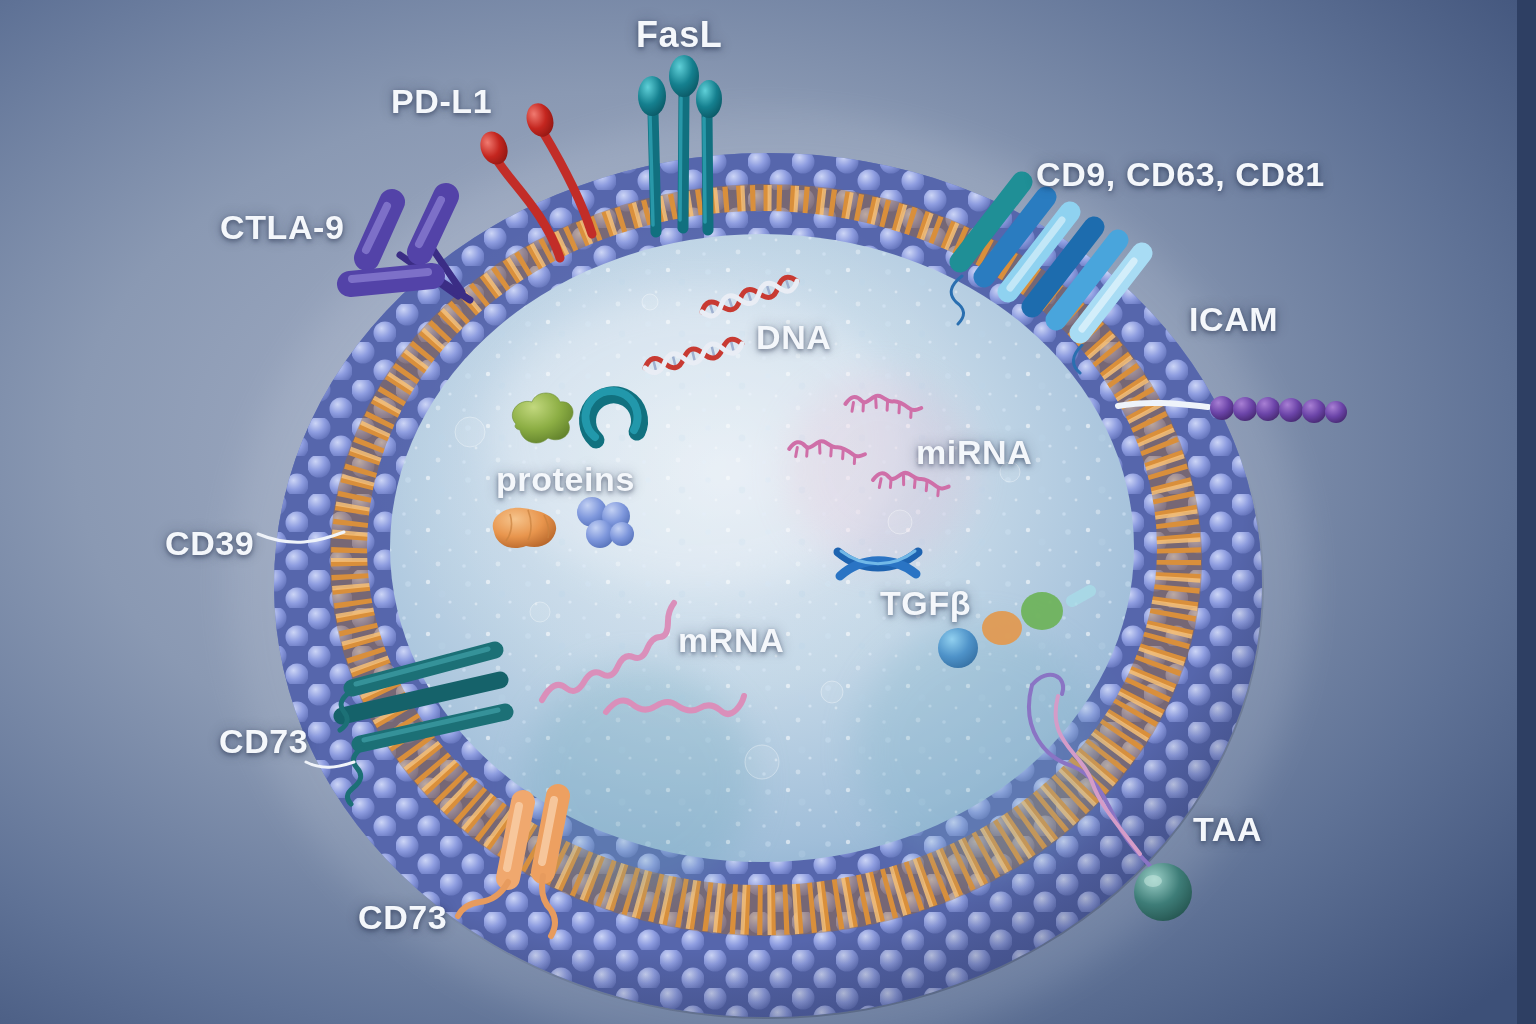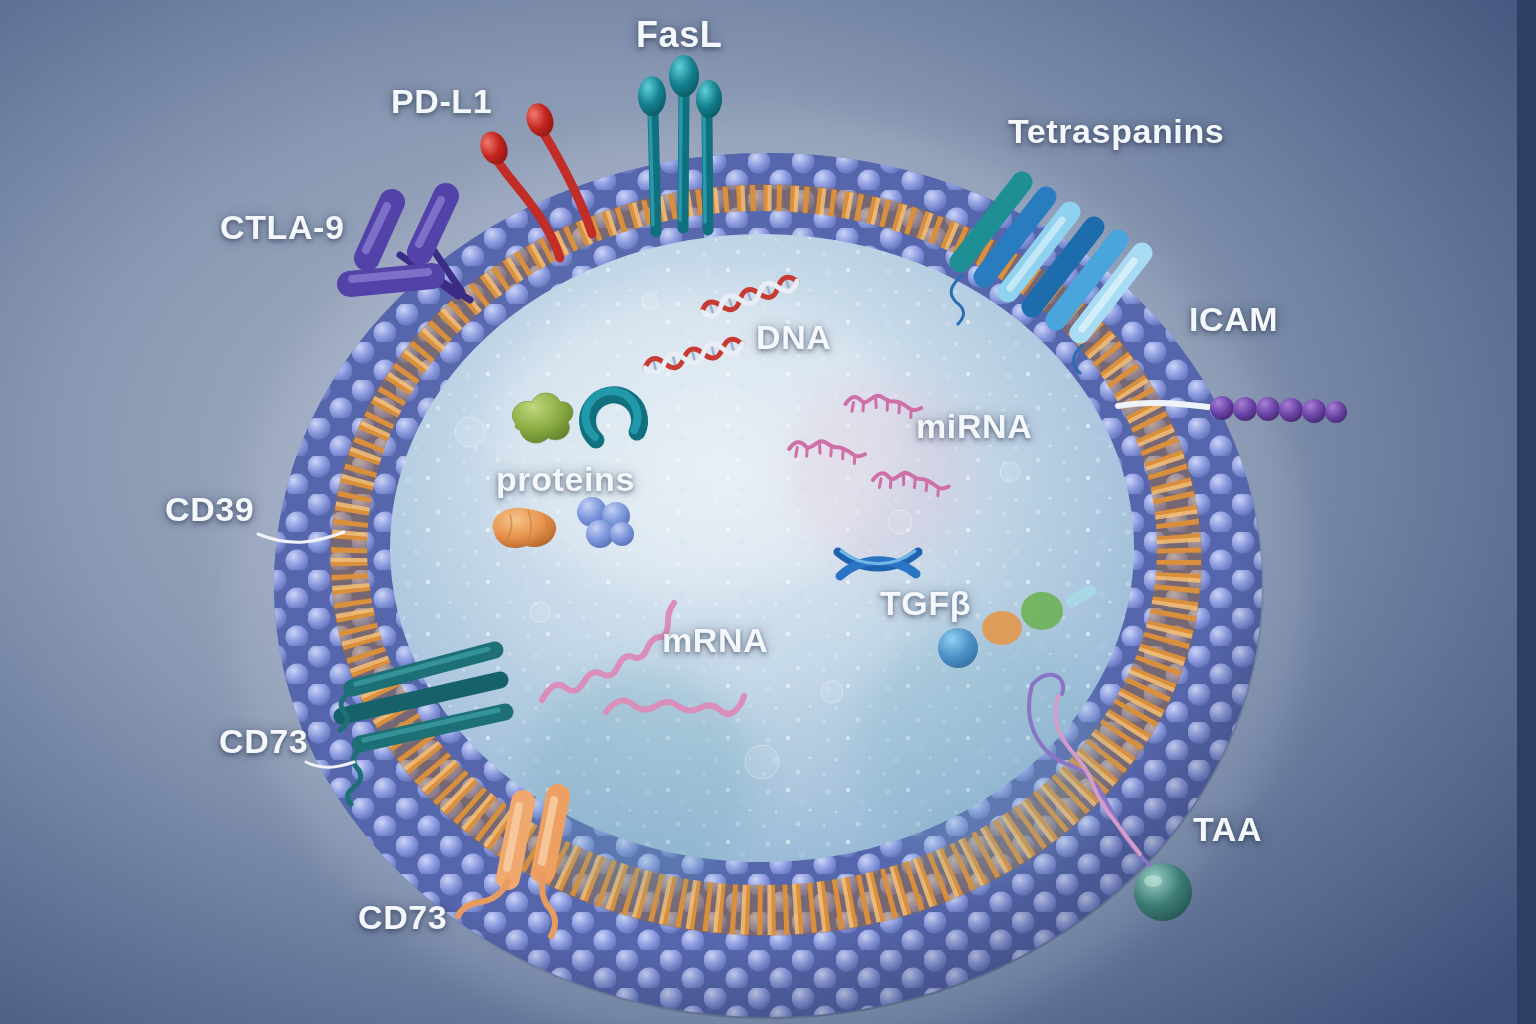--- a/index.html
+++ b/index.html
@@ -281,24 +281,24 @@
 
   <g fill="none" stroke="#f0f4fa" stroke-width="3" stroke-linecap="round">
     <path d="M258,534 C292,548 318,542 344,532"></path>
     <path d="M306,762 C322,770 336,768 354,762"></path>
   </g>
 </svg>
 
 <div class="lbl big" style="left:636px;top:14px">FasL</div>
 <div class="lbl" style="left:391px;top:82px">PD-L1</div>
 <div class="lbl" style="left:220px;top:208px">CTLA-9</div>
-<div class="lbl" style="left:1008px;top:112px">Tetraspanins</div>
+<div class="lbl" style="left:1036px;top:155px">CD9, CD63, CD81</div>
 <div class="lbl" style="left:1189px;top:300px">ICAM</div>
 <div class="lbl" style="left:756px;top:318px">DNA</div>
 <div class="lbl" style="left:496px;top:460px">proteins</div>
-<div class="lbl" style="left:916px;top:407px">miRNA</div>
+<div class="lbl" style="left:916px;top:433px">miRNA</div>
 <div class="lbl" style="left:880px;top:584px">TGFβ</div>
-<div class="lbl" style="left:662px;top:621px">mRNA</div>
-<div class="lbl" style="left:165px;top:490px">CD39</div>
+<div class="lbl" style="left:678px;top:621px">mRNA</div>
+<div class="lbl" style="left:165px;top:524px">CD39</div>
 <div class="lbl" style="left:219px;top:722px">CD73</div>
 <div class="lbl" style="left:358px;top:898px">CD73</div>
 <div class="lbl" style="left:1193px;top:810px">TAA</div>
 </div>
 
 </body></html>

